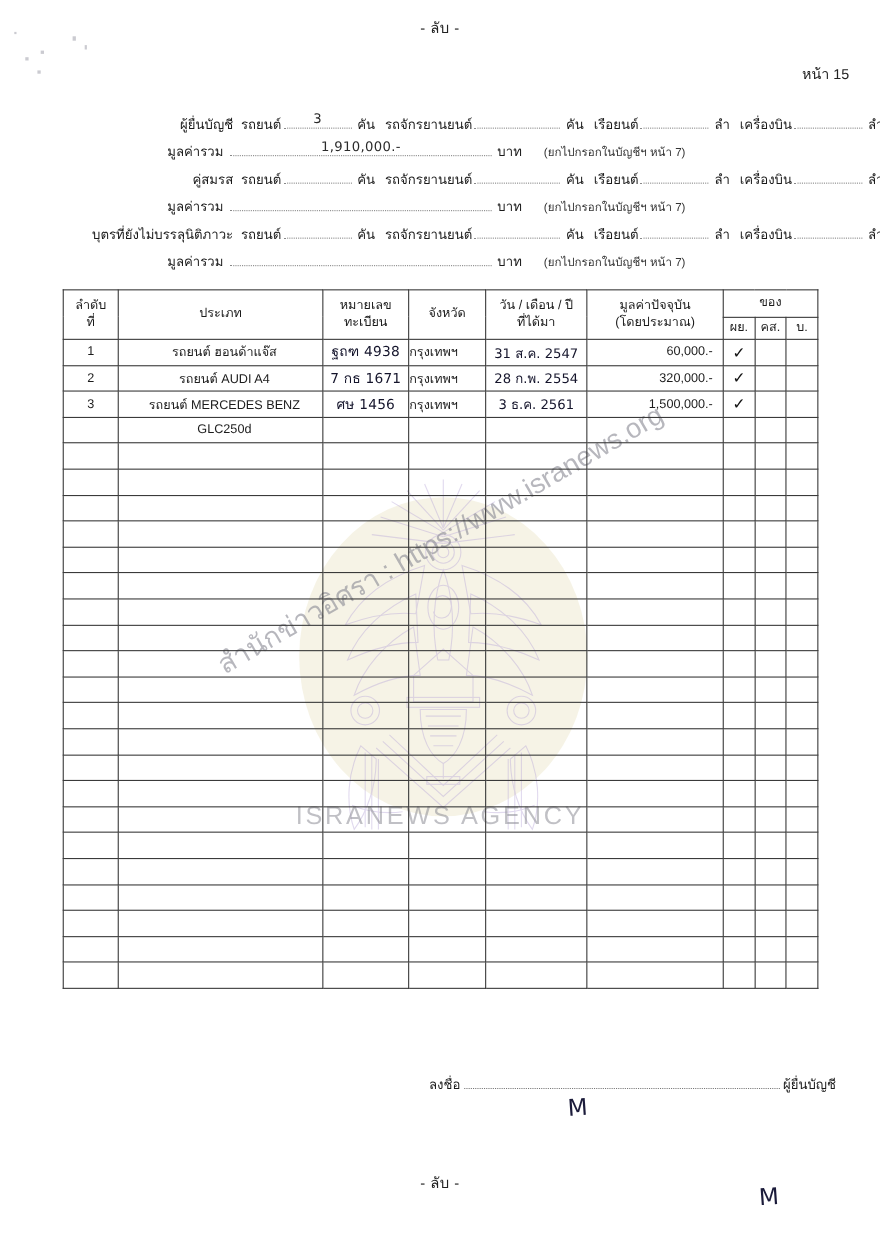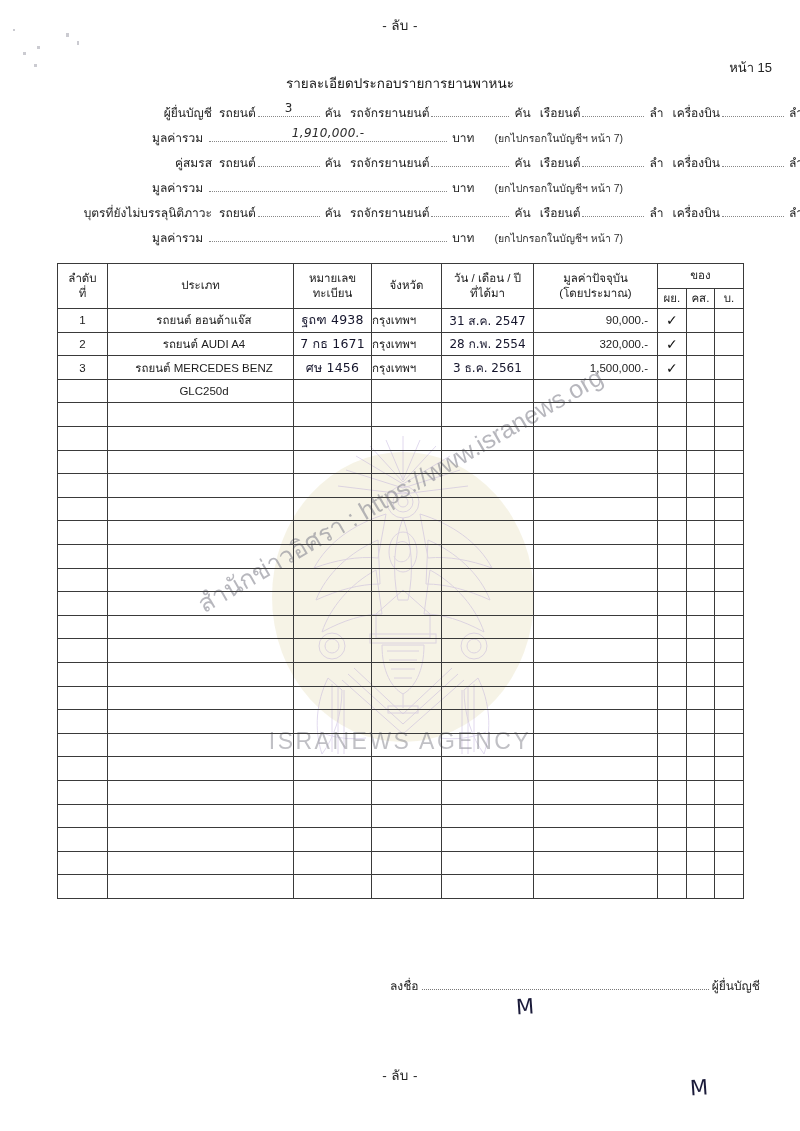--- a/index.html
+++ b/index.html
@@ -99,21 +99,21 @@
   .d-car   { width: 62px; }
   .d-moto  { width: 78px; }
   .d-boat  { width: 62px; }
   .d-plane { width: 62px; }
   .unit { padding: 0 9px 0 3px; font-size: 12px; }
   .unit.last { padding-right: 0; }
 
   .total-row { padding-left: 96px; }
   .total-label { flex: 0 0 auto; font-size: 12px; padding-right: 4px; }
   .d-total { width: 238px; }
-  .d-total > .val { text-align: center; font-style: italic; }
+  .d-total > .val { text-align: center; }
   .note-paren { font-size: 10.5px; padding-left: 11px; color: #333; }
 
   
   #asset-table {
     position: absolute;
     top: 263px;
     left: 57px;
     width: 686px;
     border-collapse: collapse;
     table-layout: fixed;
@@ -251,21 +251,20 @@
   <div class="speck" style="left:37px;top:46px;width:3px;height:3px;"></div>
   <div class="speck" style="left:77px;top:41px;width:2px;height:4px;"></div>
   <div class="speck" style="left:23px;top:52px;width:3px;height:3px;"></div>
   <div class="speck" style="left:34px;top:64px;width:3px;height:3px;"></div>
   <div class="speck" style="left:13px;top:29px;width:2px;height:2px;"></div>
 
   <div class="classif" id="classif-top">- ลับ -</div>
 
   <div id="page-number">หน้า 15</div>
 
-  <div id="doc-title">รายละเอียดประกอบรายการยานพาหนะ</div>
 
   <div id="declaration">
 
     <div class="decl-row">
       <span class="decl-owner">ผู้ยื่นบัญชี</span>
       <span class="fld-label">รถยนต์</span>
       <span class="dots d-car">
           <span class="val hand">3</span>
         </span>
       <span class="unit">คัน</span>
@@ -453,21 +452,21 @@
         <th class="th-sub">บ.</th>
       </tr>
     </thead>
     <tbody id="table-body">
         <tr>
           <td class="c-no"><span class="typed">1</span></td>
           <td class="c-type"><span class="typed">รถยนต์ ฮอนด้าแจ๊ส</span></td>
           <td class="c-reg"><span class="hand">ฐถฑ 4938</span></td>
           <td class="c-prov"><span class="typed">กรุงเทพฯ</span></td>
           <td class="c-date"><span class="hand-date">31 ส.ค. 2547</span></td>
-          <td class="c-value"><span class="typed">90,000.-</span></td>
+          <td class="c-value"><span class="typed">60,000.-</span></td>
           <td class="c-own"><span class="check">✓</span></td>
           <td class="c-own"></td>
           <td class="c-own"></td>
         </tr>
         <tr>
           <td class="c-no"><span class="typed">2</span></td>
           <td class="c-type"><span class="typed">รถยนต์ AUDI A4</span></td>
           <td class="c-reg"><span class="hand">7 กธ 1671</span></td>
           <td class="c-prov"><span class="typed">กรุงเทพฯ</span></td>
           <td class="c-date"><span class="hand-date">28 ก.พ. 2554</span></td>

